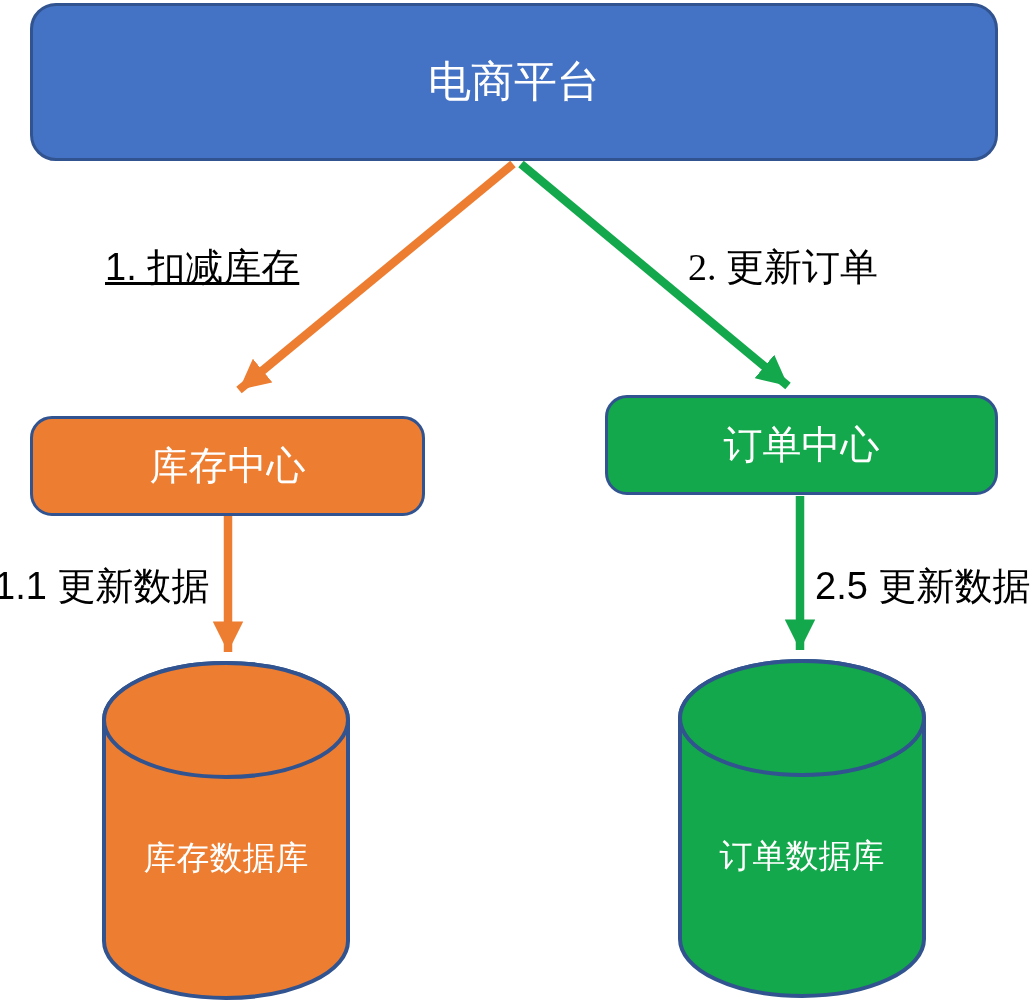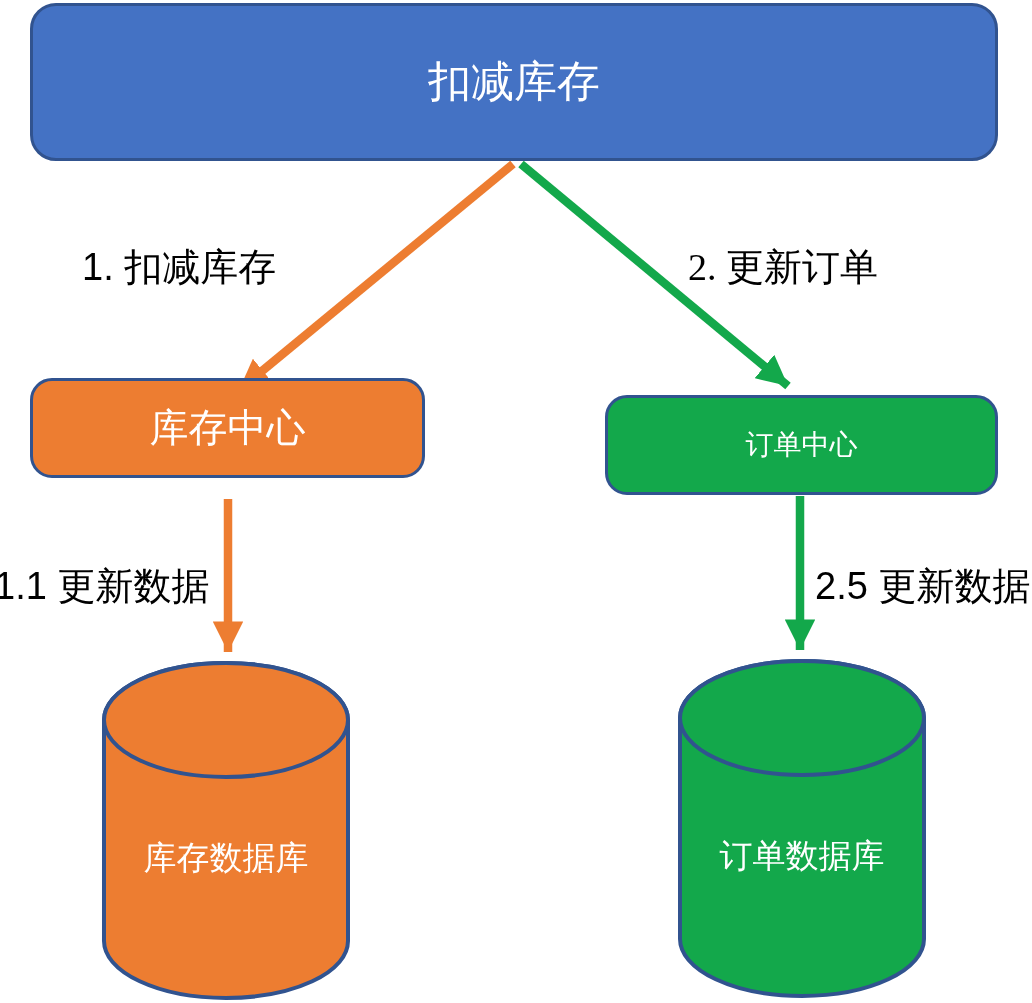--- a/index.html
+++ b/index.html
@@ -30,41 +30,41 @@
     border: 3px solid #31538F;
   }
   .node-platform {
     left: 30px; top: 3px;
     width: 968px; height: 158px;
     background: #4472C4;
     border-radius: 26px;
     font-size: 43px;
   }
   .node-inventory {
-    left: 30px; top: 378px;
+    left: 30px; top: 416px;
     width: 395px; height: 100px;
     background: #ED7D31;
     border-radius: 22px;
     font-size: 39px;
   }
   .node-order {
     left: 605px; top: 395px;
     width: 393px; height: 100px;
     background: #13A84B;
     border-radius: 22px;
-    font-size: 28px;
+    font-size: 39px;
   }
   .edge-label {
     position: absolute;
     color: #000000;
     font-size: 38px;
     line-height: 48px;
     white-space: nowrap;
   }
-  .lbl-deduct  { left: 82px; top: 243px; }
+  .lbl-deduct  { left: 105px; top: 243px; text-decoration: underline; }
   .lbl-uporder { left: 688px; top: 243px; font-family: Liberation Serif, serif; }
   .lbl-invdata { left: -6px;  top: 562px; }
   .lbl-orddata { left: 815px; top: 562px; }
   .db-label {
     position: absolute;
     color: #ffffff;
     font-size: 33px;
     line-height: 44px;
     text-align: center;
     white-space: nowrap;
@@ -100,21 +100,21 @@
       <ellipse cx="226" cy="720" rx="122" ry="57" fill="#ED7D31" stroke="#31538F" stroke-width="4"></ellipse>
     </g>
 
     <g>
       <path d="M680,718 A122,57 0 0 1 924,718 L924,939 A122,57 0 0 1 680,939 Z" fill="#13A84B" stroke="#31538F" stroke-width="4"></path>
       <ellipse cx="802" cy="718" rx="122" ry="57" fill="#13A84B" stroke="#31538F" stroke-width="4"></ellipse>
     </g>
   </svg>
 
   <div class="node node-platform">
-    <span>扣减库存</span>
+    <span>电商平台</span>
   </div>
 
   <div class="node node-inventory">
     <span>库存中心</span>
   </div>
 
   <div class="node node-order">
     <span>订单中心</span>
   </div>
 

